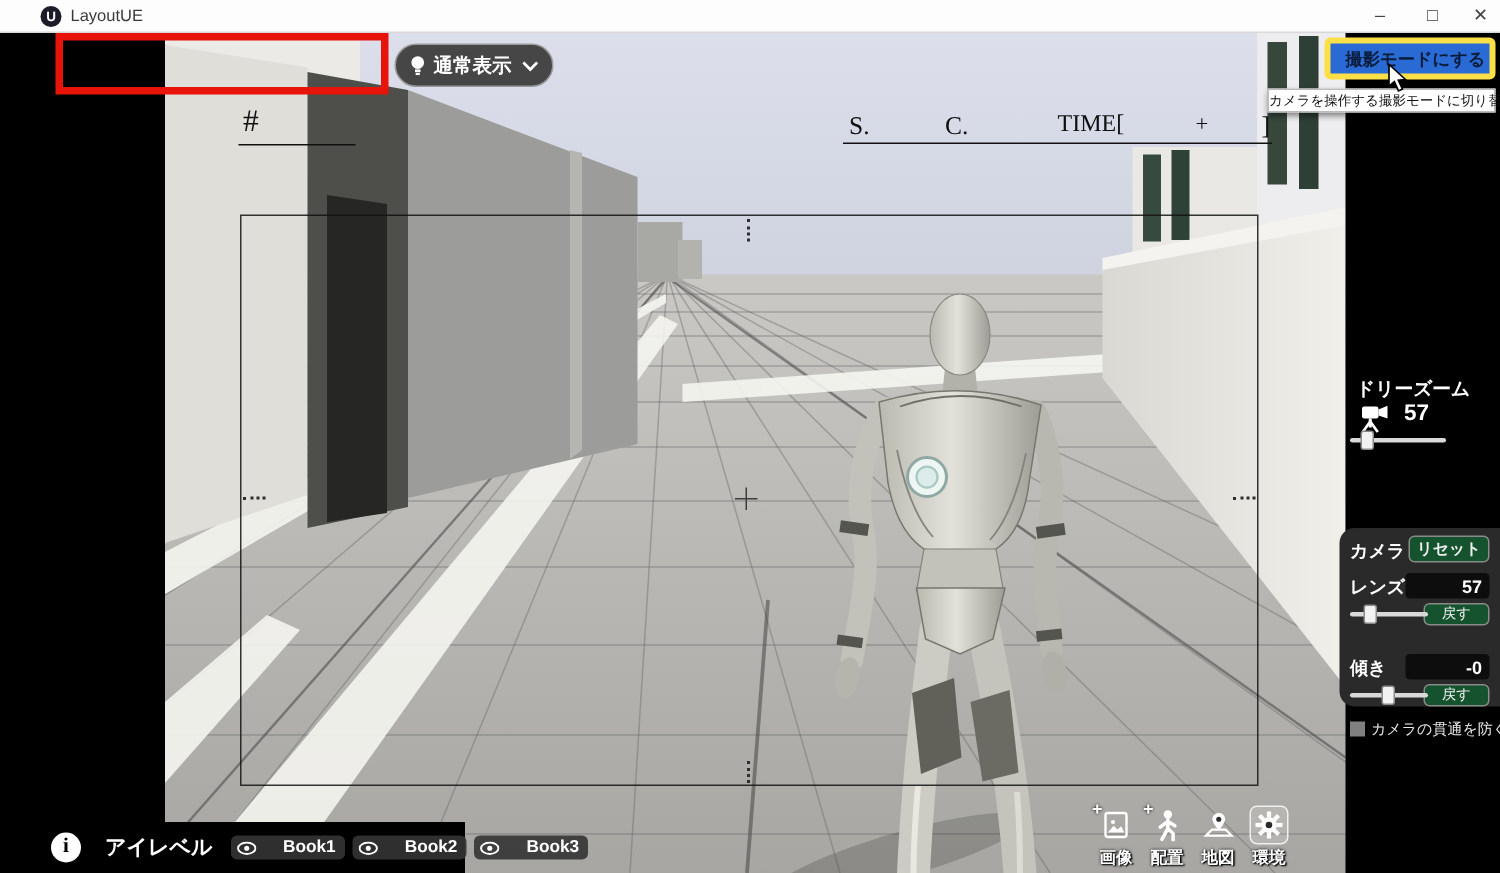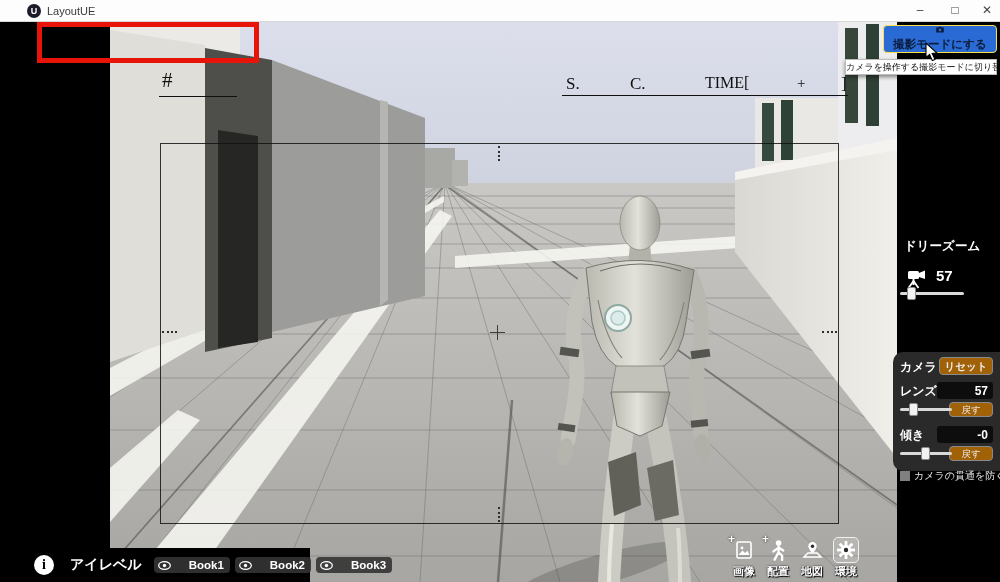--- a/index.html
+++ b/index.html
@@ -64,38 +64,38 @@
   #placement-title { color:#fff; font-size:12px; font-weight:bold; flex:1; }
   .mini-icon-box { width:15px; height:15px; border:1.4px solid #eee; border-radius:3px; color:#eee; font-size:11px; line-height:13px; text-align:center; margin-left:4px; }
 
   
   #red-box { left:37px; top:22px; width:222px; height:41px; border:5px solid #e81309; z-index:12; }
   #mode-btn { left:47px; top:28px; width:202px; height:29px; background:rgba(62,62,62,.93); border:1px solid #9a9a9a; border-radius:15px; display:flex; align-items:center; gap:6px; padding:0 10px; z-index:13; }
   #mode-btn .lbl-w { font-size:13px; }
   #view-btn { left:263px; top:29px; width:106px; height:29px; background:rgba(58,58,58,.93); border:1px solid #9a9a9a; border-radius:15px; display:flex; align-items:center; gap:5px; padding:0 9px; z-index:12; }
   #view-btn .lbl-w { font-size:13px; }
 
-  #capture-btn { left:883px; top:25px; width:114px; height:28px; background:#2a6ad4; border:1px solid #fde047; border-radius:4px; display:flex; align-items:center; gap:4px; padding:0 6px; z-index:31;flex-direction:column; }
+  #capture-btn { left:883px; top:25px; width:114px; height:28px; background:#2a6ad4; border:4px solid #fde047; border-radius:4px; display:flex; align-items:center; gap:4px; padding:0 6px; z-index:31; }
   #capture-btn span { color:#0a1c3a; font-size:11.5px; font-weight:bold; white-space:nowrap; }
   #tooltip { left:845px; top:59px; width:152px; height:16px; background:#fff; border:1px solid #bbb; box-shadow:0 2px 4px rgba(0,0,0,.45); color:#111; font-size:9px; line-height:14px; text-align:center; white-space:nowrap; z-index:32; }
   #cursor { left:925px; top:42px; z-index:33; }
 
   
   #right-rail { left:897px; top:22px; width:103px; height:560px; background:#000; z-index:10; }
-  #dolly-label { left:904px; top:238px; color:#fff; font-size:12.5px; font-weight:bold; z-index:11; }
+  #dolly-label { left:904px; top:251px; color:#fff; font-size:12.5px; font-weight:bold; z-index:11; }
   #dolly-icon { left:904px; top:267px; z-index:11; }
   #dolly-value { left:936px; top:267px; color:#fff; font-size:15px; font-weight:bold; z-index:11; }
   .slider { height:3px; background:#d9d9d9; border-radius:2px; z-index:11; }
   .knob { position:absolute; top:-5px; width:9px; height:13px; background:#f2f2f2; border:1px solid #8a8a8a; border-radius:2px; }
   #dolly-slider { left:900px; top:292px; width:64px; }
 
   #camera-panel { left:893px; top:352px; width:107px; height:119px; background:#2a2a2a; border-radius:10px 0 0 10px; padding:5px 5px 0 7px; z-index:11; }
   .cam-row { position:relative; height:20px; }
   .cam-lbl { color:#fff; font-size:12px; font-weight:bold; position:absolute; left:0; top:2px; }
-  .btn-dark { background:#a16207; border:1px solid #8a8a8a; border-radius:4px; color:#eee; text-align:center; }
+  .btn-dark { background:#14532d; border:1px solid #8a8a8a; border-radius:4px; color:#eee; text-align:center; }
   #reset-btn { position:absolute; right:2px; top:0; width:54px; height:18px; font-size:10.5px; line-height:16px; font-weight:bold; }
   .val-box { position:absolute; right:2px; top:1px; width:56px; height:17px; background:#0d0d0d; border-radius:3px; color:#fff; font-size:12px; font-weight:bold; text-align:right; padding:2px 5px 0 0; }
   .revert-btn { position:absolute; right:2px; top:1px; width:44px; height:15px; font-size:9.5px; line-height:13px; }
   .cam-slider { position:absolute; left:0; top:7px; width:52px; }
   #prevent-row { display:flex; align-items:center; gap:4px; margin-top:4px; }
   #prevent-box { width:10px; height:10px; background:#808080; flex:none; }
   #prevent-lbl { color:#e8e8e8; font-size:10px; white-space:nowrap; }
 
   
   #bottom-bar { left:0; top:548px; width:310px; height:34px; background:#000; z-index:12; display:flex; align-items:center; }
@@ -310,20 +310,31 @@
             <path d="M8.2,5 A3.2,3.2 0 1 1 5,1.8" fill="none" stroke="#eee" stroke-width="1.6"></path>
             <polygon points="5,0 8,1.8 5,3.6" fill="#eee"></polygon>
           </svg>
       </span>
       <span class="mini-icon-box">☆</span>
     </div>
   </div>
 
   <div class="abs" id="red-box"></div>
 
+  <div class="abs" id="view-btn">
+    <svg width="12" height="16" viewBox="0 0 12 16">
+      <circle cx="6" cy="5.5" r="4.6" fill="#fff"></circle>
+      <rect x="4" y="10.5" width="4" height="2" fill="#fff"></rect>
+      <rect x="4.5" y="13" width="3" height="1.6" fill="#fff"></rect>
+    </svg>
+    <span class="lbl-w">通常表示</span>
+    <svg width="12" height="8" viewBox="0 0 12 8" style="margin-left:2px">
+      <polyline points="1,1.5 6,6.5 11,1.5" fill="none" stroke="#fff" stroke-width="2"></polyline>
+    </svg>
+  </div>
 
   <div class="abs" id="capture-btn">
     <svg width="16" height="13" viewBox="0 0 16 13">
       <path d="M1,3 L5,3 L6.2,1.2 L9.8,1.2 L11,3 L15,3 L15,12 L1,12 Z" fill="#0a1c3a"></path>
       <circle cx="8" cy="7.4" r="2.6" fill="#2a6ad4"></circle>
     </svg>
     <span>撮影モードにする</span>
   </div>
   <div class="abs" id="tooltip">カメラを操作する撮影モードに切り替えます</div>
   <svg class="abs" id="cursor" width="14" height="20" viewBox="0 0 14 20">
@@ -353,21 +364,21 @@
     <div class="cam-row" style="margin-top:4px">
       <span class="cam-lbl">レンズ</span>
       <span class="val-box">57</span>
     </div>
     <div class="cam-row">
       <span class="slider cam-slider">
           <span class="knob" style="left:9px"></span>
         </span>
       <span class="btn-dark revert-btn">戻す</span>
     </div>
-    <div class="cam-row" style="margin-top:4px">
+    <div class="cam-row" style="margin-top:14px">
       <span class="cam-lbl">傾き</span>
       <span class="val-box">-0</span>
     </div>
     <div class="cam-row">
       <span class="slider cam-slider">
           <span class="knob" style="left:21px"></span>
         </span>
       <span class="btn-dark revert-btn">戻す</span>
     </div>
     <div id="prevent-row">

